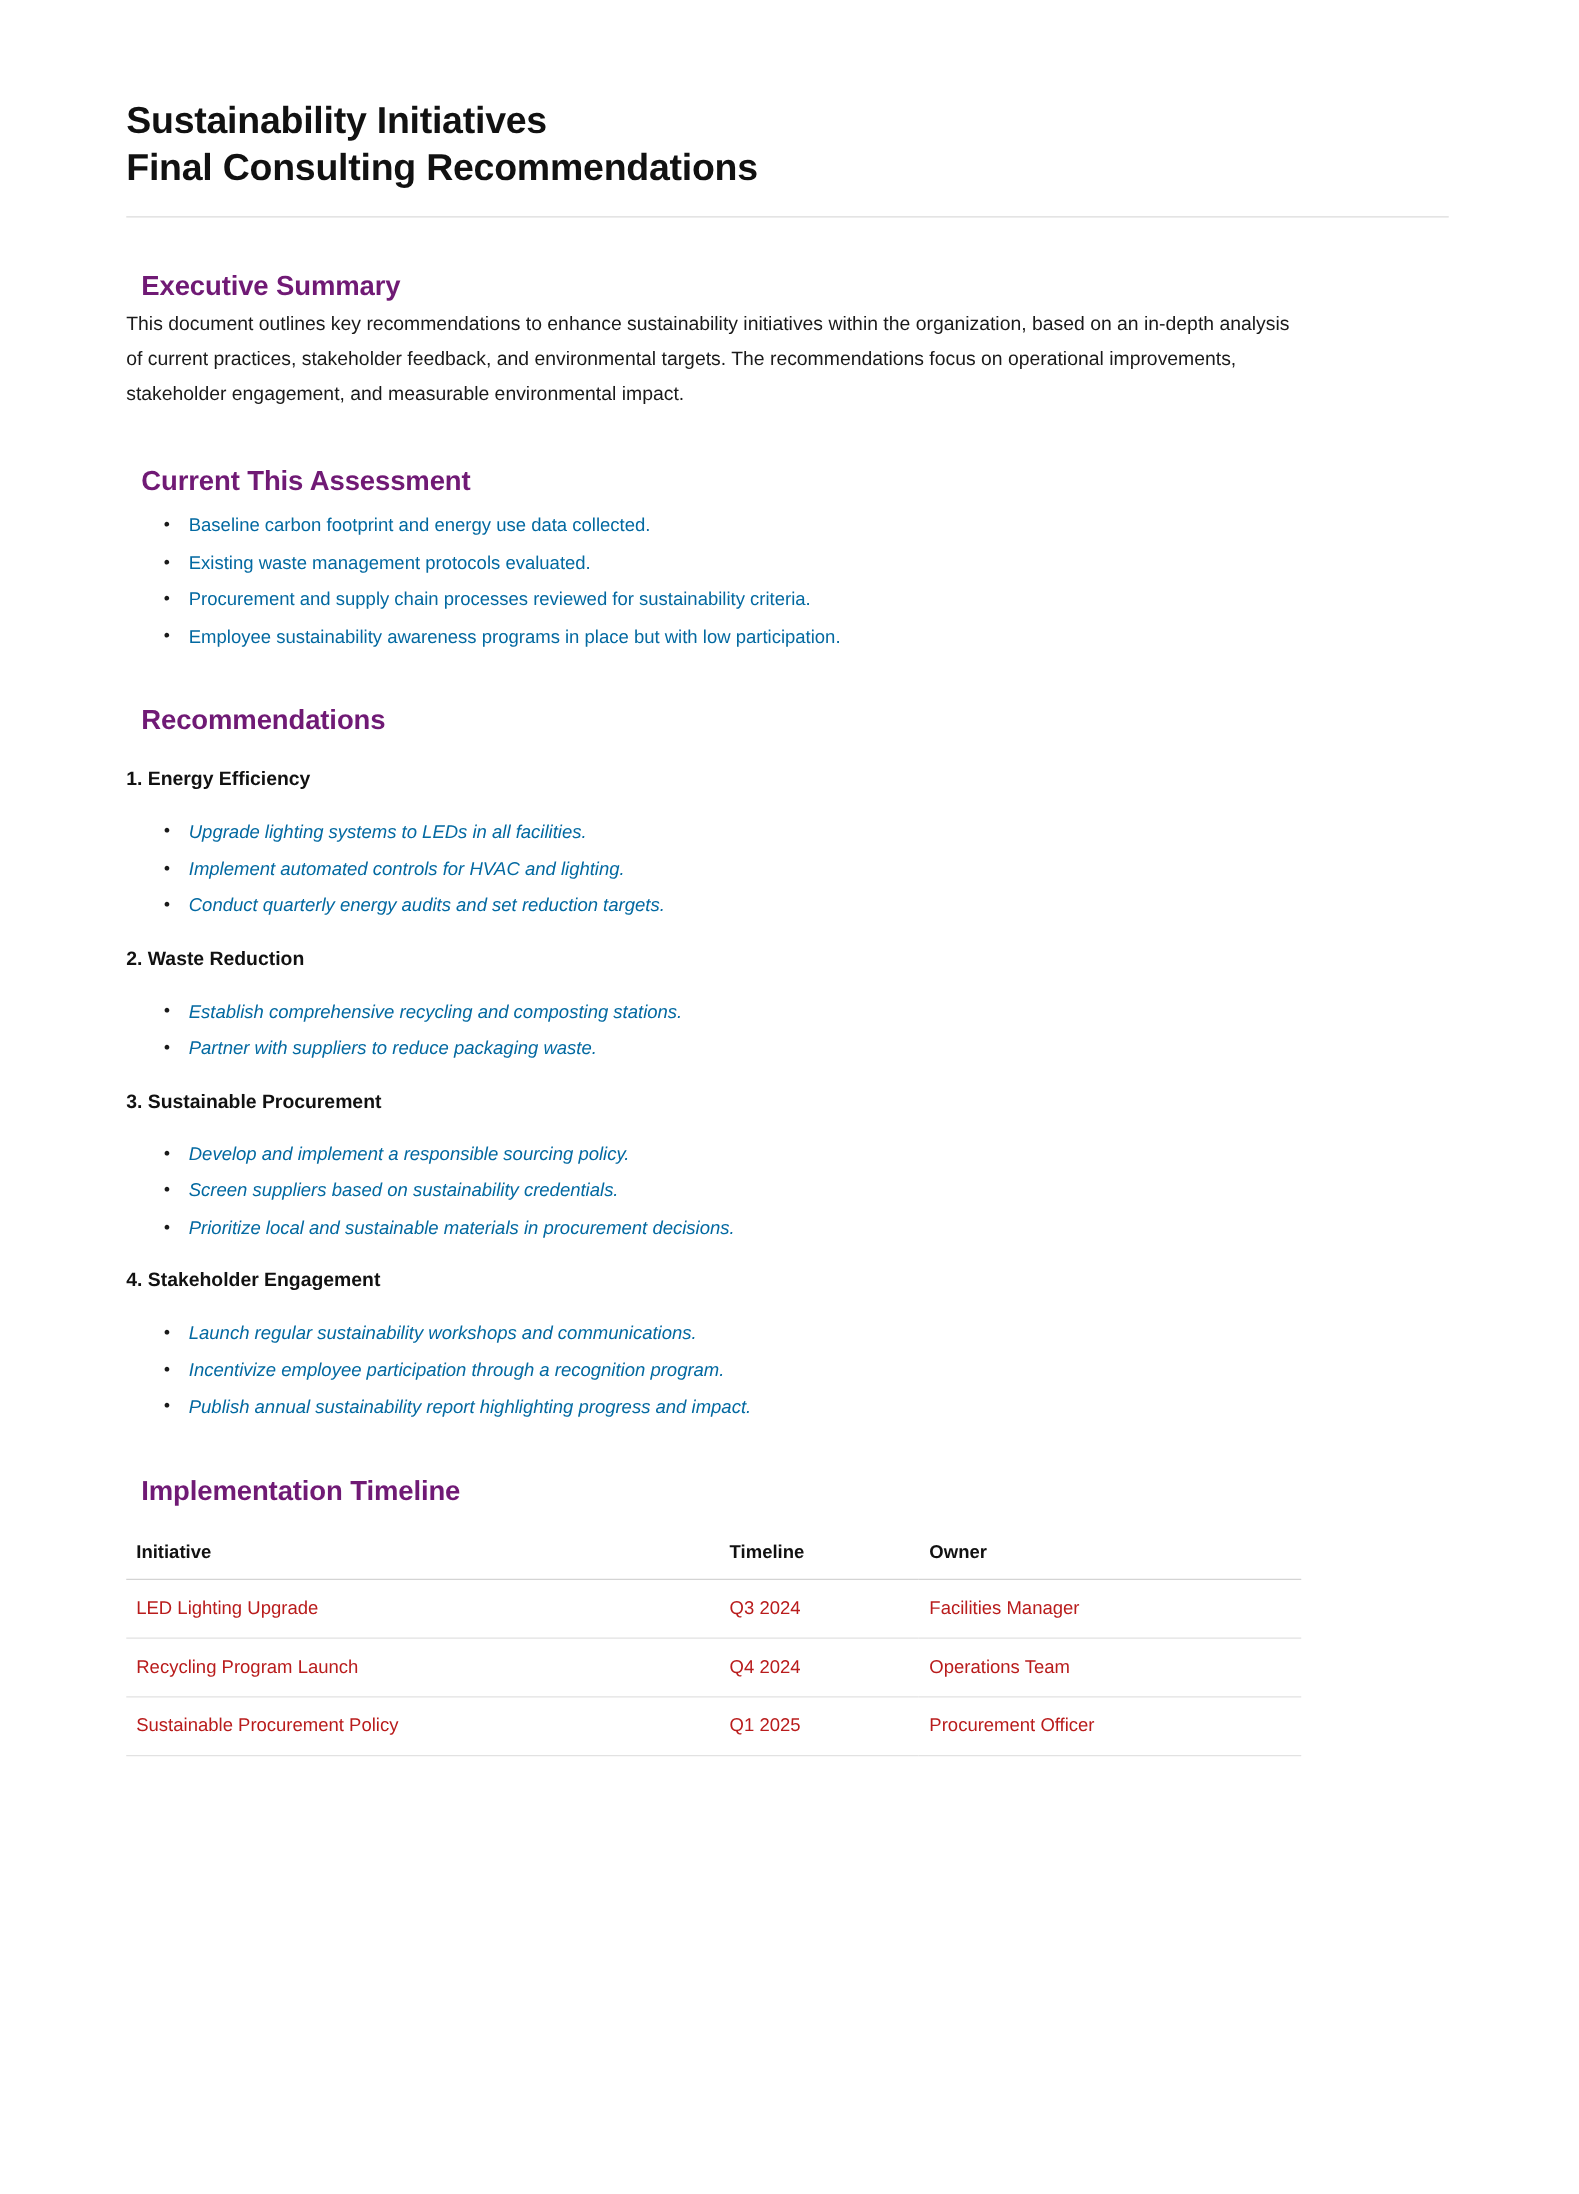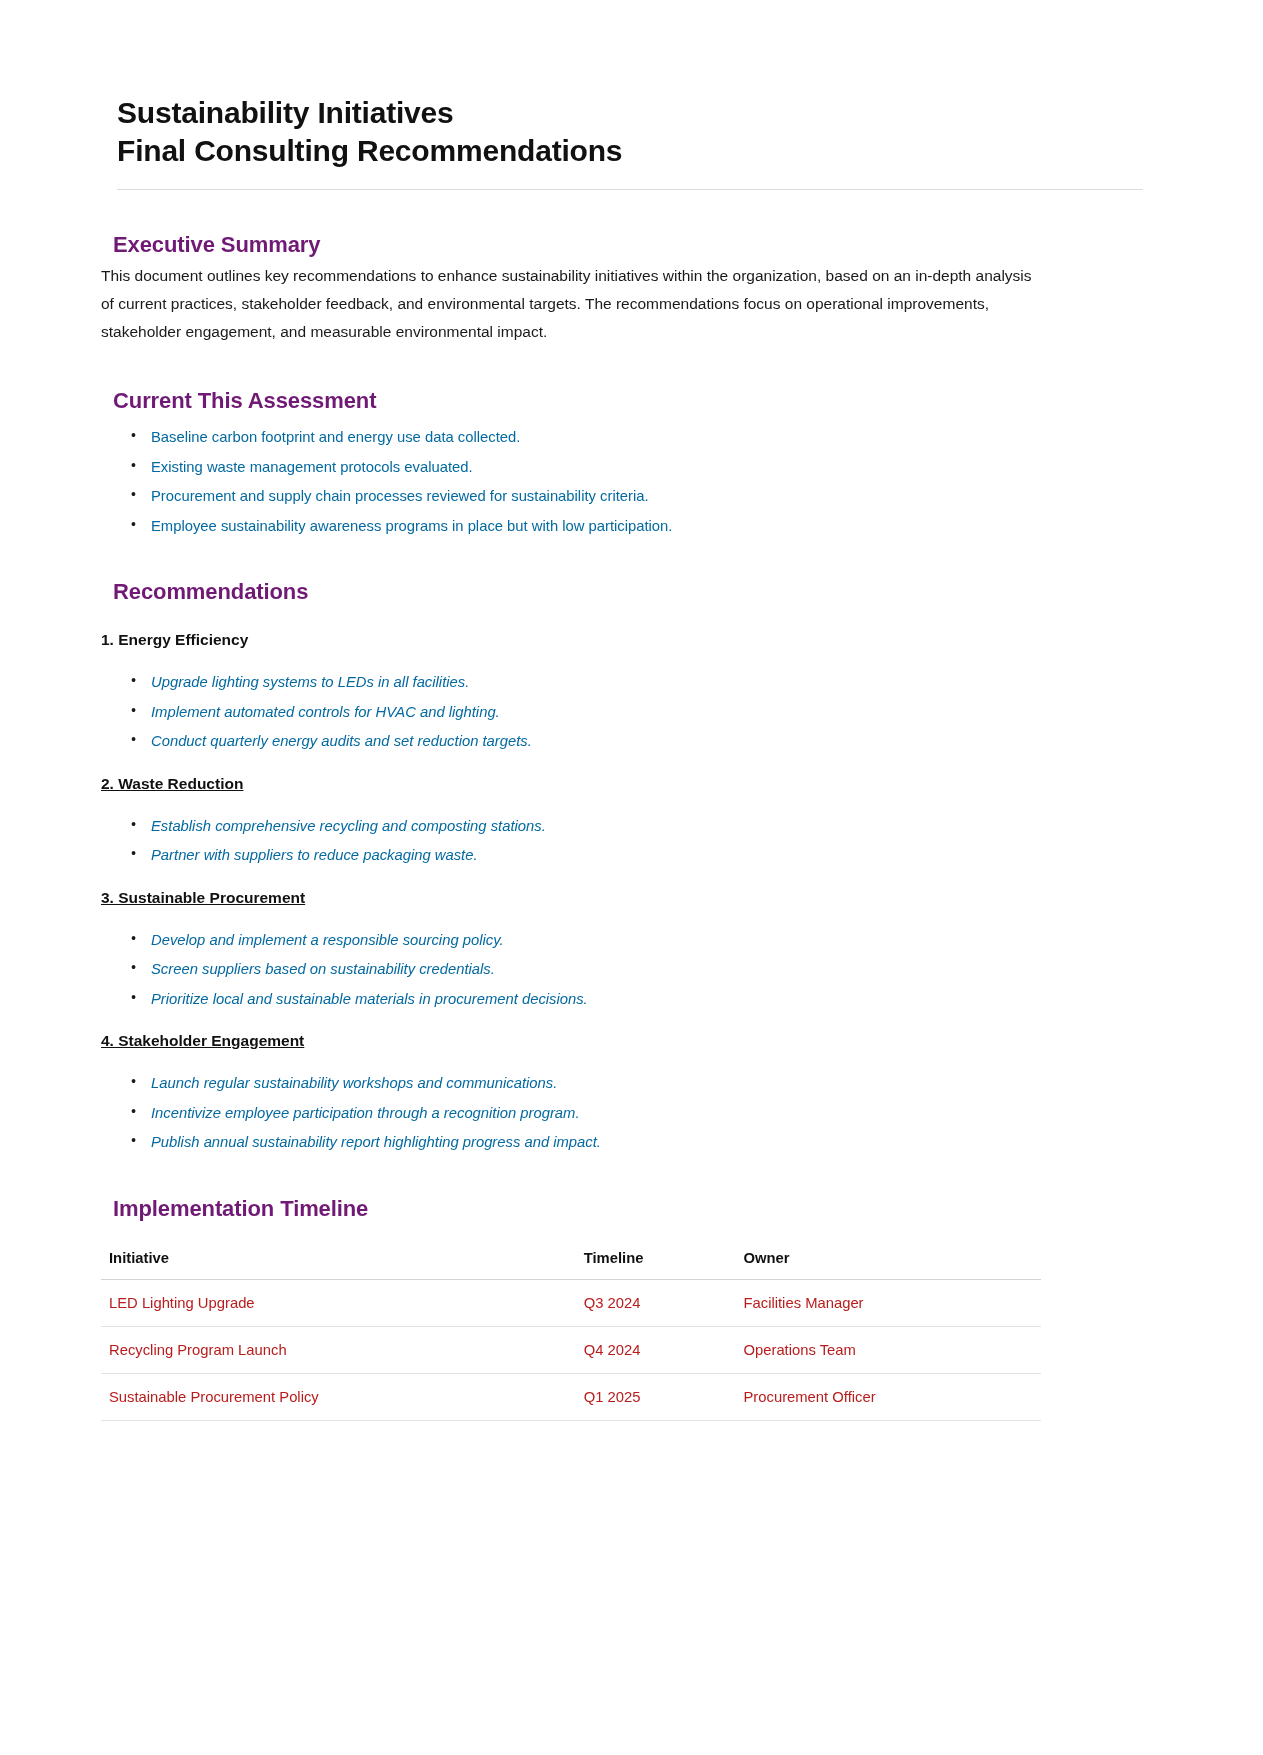--- a/index.html
+++ b/index.html
@@ -19,21 +19,21 @@
     width: 1263px;
     min-height: 1755px;
     padding: 78px 104px 60px 101px;
     background: #ffffff;
   }
   .doc-title {
     font-size: 30px;
     font-weight: bold;
     line-height: 1.28;
     letter-spacing: -0.2px;
-    margin: 16px;
+    margin: 0;
     padding: 0 0 18px 0;
     border-bottom: 1px solid #dcdcdc;
     color: #111111;
   }
   .doc-title .line {
     display: block;
     white-space: pre;
   }
   h2.section-title {
     font-size: 22px;
@@ -78,21 +78,20 @@
   }
   h3.sub-title {
     font-size: 15.5px;
     font-weight: bold;
     margin: 26px 0 0 0;
     padding: 0;
     color: #111111;
   }
   h3.sub-title.tight {
     margin-top: 22px;
-    text-decoration: underline;
   }
   .rec-group ul.bullets {
     margin-top: 22px;
     font-style: italic;
   }
   table.timeline-table {
     width: 100%;
     max-width: 940px;
     border-collapse: collapse;
     margin: 22px 0 0 0;

